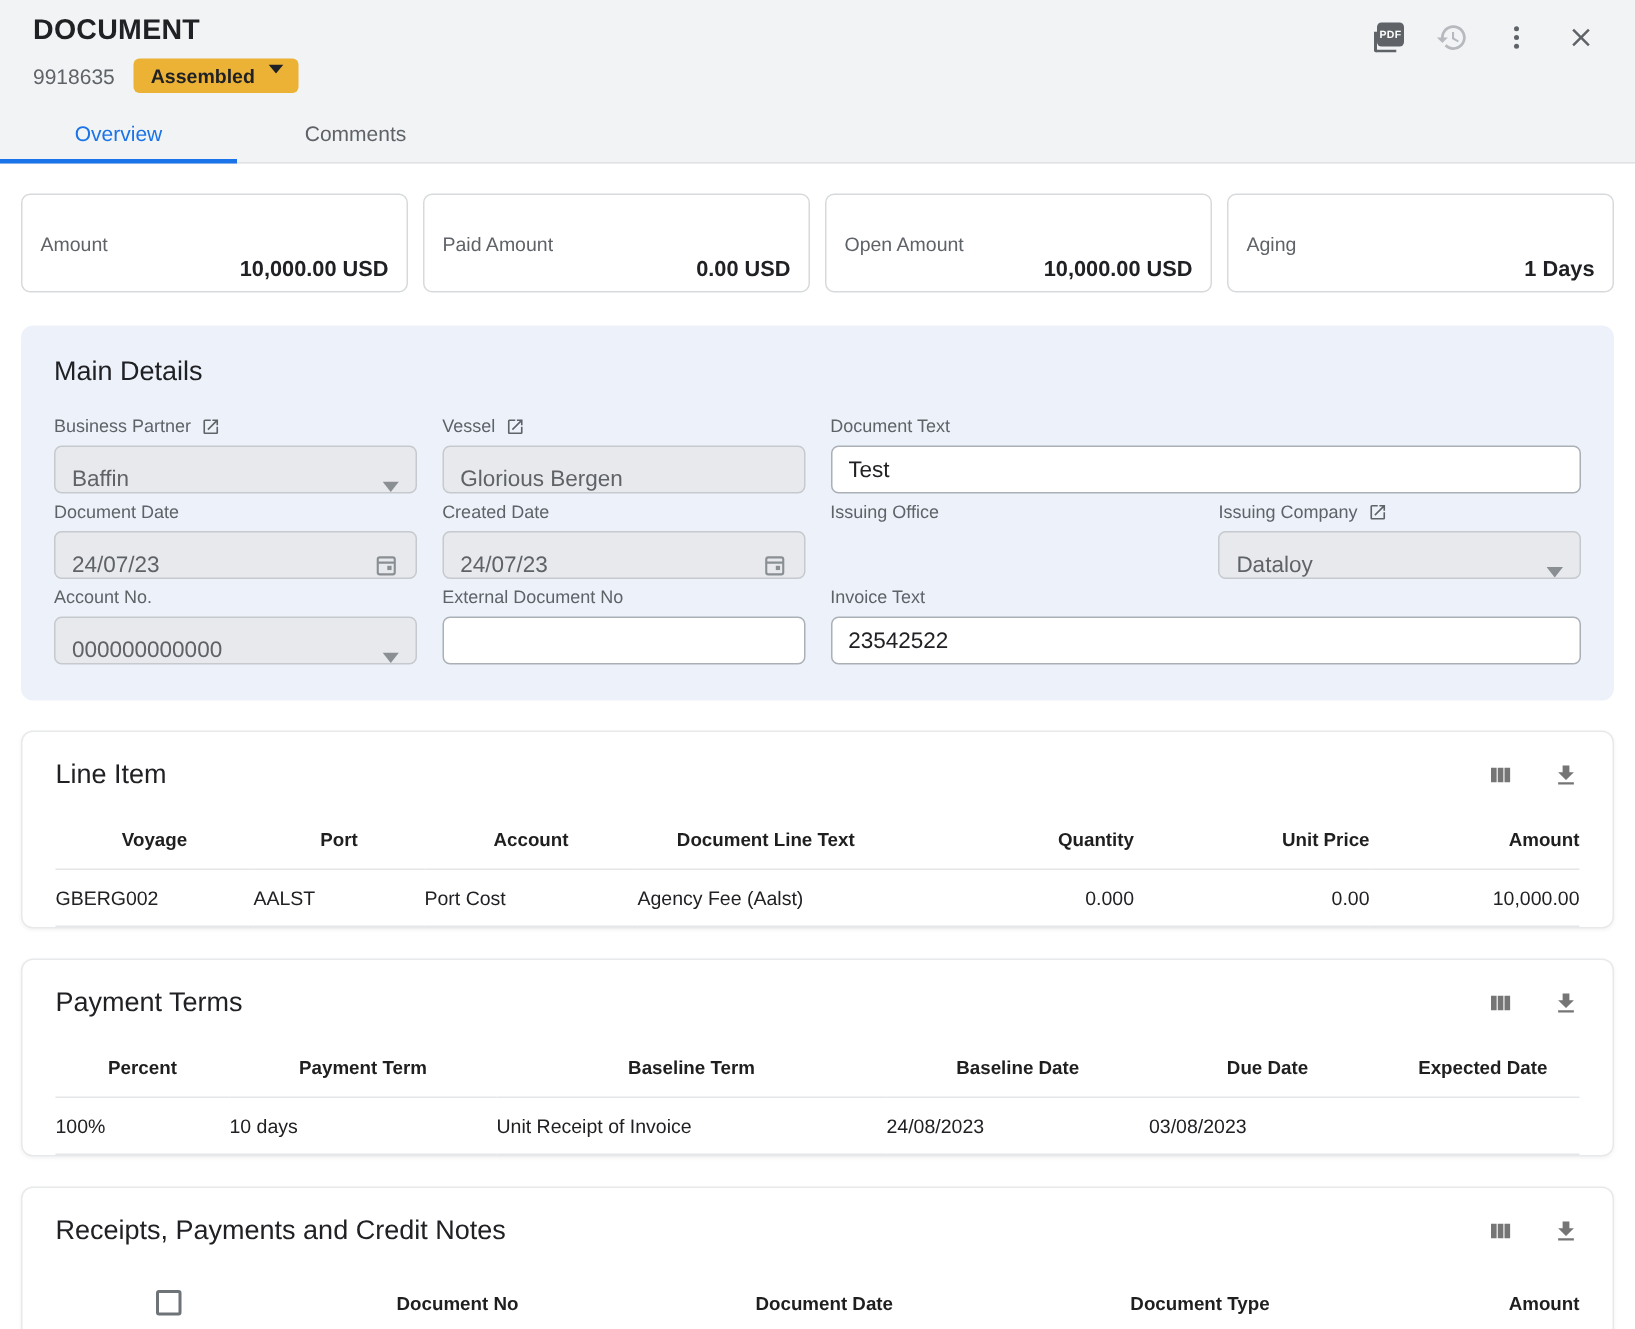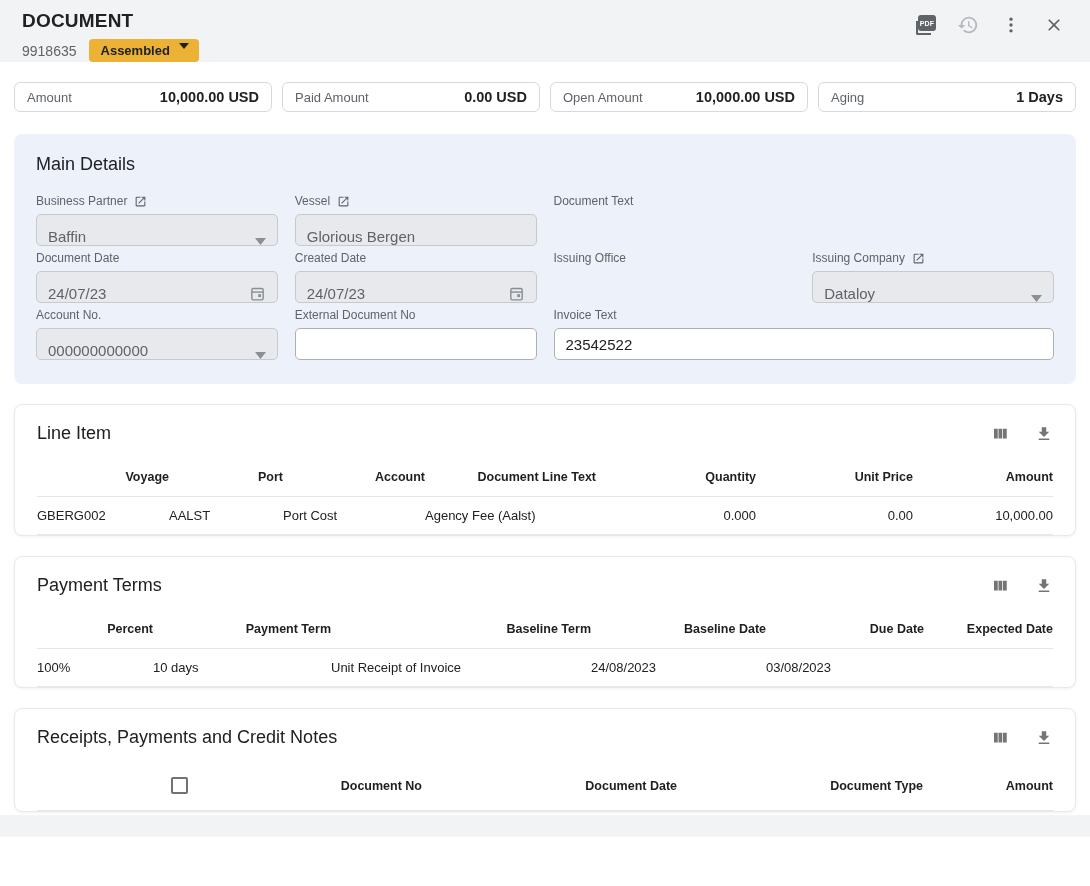--- a/index.html
+++ b/index.html
@@ -29,21 +29,21 @@
     border-left:2px solid #5f6368; border-bottom:2px solid #5f6368; border-radius:0 0 0 2px; }
   
   .tabs { display:flex; margin-top:9px; border-bottom:1px solid #dfe1e5; }
   .tab { width:158px; text-align:center; padding:10px 0 11px; font-size:14px; color:#5f6368; cursor:pointer; position:relative; }
   .tab.active { color:#1a73e8; }
   .tab.active::after { content:""; position:absolute; left:0; right:0; bottom:-1px; height:3px; background:#1a73e8; }
   
   .summary-row { display:flex; gap:10px; margin:20px 14px 0; }
   .summary-card { flex:1; display:flex; align-items:center; border:1px solid #d7dadd; border-radius:6px; padding:6px 12px; background:#fff; }
   .summary-label { font-size:13px; color:#5f6368; }
-  .summary-value { margin-left:auto; font-size:14.5px; font-weight:700; color:#202124; }
+  .summary-value { margin-left:auto; font-size:14.5px; font-weight:700; color:#202124;margin-top:36px; }
   
   .main-details { margin:22px 14px 0; background:#edf2fa; border-radius:8px; padding:20px 22px 24px; }
   .section-title { font-size:18px; font-weight:400; color:#202124; }
   .md-grid { display:grid; grid-template-columns:repeat(4,1fr); gap:5px 17px; margin-top:19px; }
   .span2 { grid-column: span 2; }
   .field-label { font-size:12px; color:#5f6368; display:flex; align-items:center; gap:7px; margin-bottom:6px; height:14px; }
   .control { height:32px; border-radius:5px; display:flex; align-items:flex-end; padding:0 11px; font-size:15px; }
   .control.disabled { background:#e7e9ec; border:1px solid #c6c9cd; color:#5f6368; }
   .control .caret { margin-left:auto; }
   .control .cal { margin-left:auto; }
@@ -53,21 +53,21 @@
     padding:0 11px; font-size:15px; color:#202124; background:#fff;
     font-family:"Liberation Sans", sans-serif; outline:none;
   }
   
   .card { margin:20px 14px 0; border:1px solid #e7e9eb; border-radius:8px; background:#fff;
     box-shadow:0 1px 3px rgba(0,0,0,.06); padding:16px 22px 0; }
   .card-head { display:flex; align-items:center; margin-top:2px; }
   .card-icons { margin-left:auto; display:flex; gap:26px; align-items:center; }
   .cicon { cursor:pointer; display:flex; }
   table { width:100%; border-collapse:collapse; margin-top:15px; }
-  th { font-size:12.5px; font-weight:700; color:#1f1f1f; text-align:right; padding:11px 0 12px; border-bottom:1px solid #e4e6e8; }
+  th { font-size:12.5px; font-weight:700; color:#1f1f1f; text-align:center; padding:11px 0 12px; border-bottom:1px solid #e4e6e8; }
   td { font-size:13px; color:#202124; padding:11px 0; border-bottom:1px solid #e4e6e8; }
   th.num, td.num { text-align:right; }
   .checkbox { width:17px; height:17px; border:2px solid #6e7378; border-radius:2px; background:#fff; cursor:pointer; }
   .receipts-head th { padding:14px 0 16px; }
   .footer-strip { height:22px; background:#f2f3f5; margin-top:3px; }
 </style>
 </head>
 <body>
 
 <div class="header">
@@ -99,20 +99,24 @@
             <circle cx="12" cy="19" r="2"></circle>
           </svg>
       </span>
       <span class="hicon">
         <svg width="20" height="20" viewBox="0 0 24 24" fill="#5f6368">
             <path d="M19 6.41 17.59 5 12 10.59 6.41 5 5 6.41 10.59 12 5 17.59 6.41 19 12 13.41 17.59 19 19 17.59 13.41 12z"></path>
           </svg>
       </span>
     </div>
   </div>
+  <div class="tabs">
+    <div class="tab active">Overview</div>
+    <div class="tab">Comments</div>
+  </div>
 </div>
 
 <div class="summary-row">
   <div class="summary-card">
     <span class="summary-label">Amount</span>
     <span class="summary-value">10,000.00 USD</span>
   </div>
   <div class="summary-card">
     <span class="summary-label">Paid Amount</span>
     <span class="summary-value">0.00 USD</span>
@@ -155,20 +159,21 @@
       </div>
       <div class="control disabled">
         <span>Glorious Bergen</span>
       </div>
     </div>
 
     <div class="field span2">
       <div class="field-label">
         <span>Document Text</span>
       </div>
+      <input class="text-input" type="text" value="Test" style="">
     </div>
 
     <div class="field">
       <div class="field-label">
         <span>Document Date</span>
       </div>
       <div class="control disabled">
         <span>24/07/23</span>
         <svg class="cal" width="17" height="17" viewBox="0 0 24 24" fill="none" stroke="#8a8f94" stroke-width="2">
             <rect x="4" y="5" width="16" height="16" rx="2"></rect>

